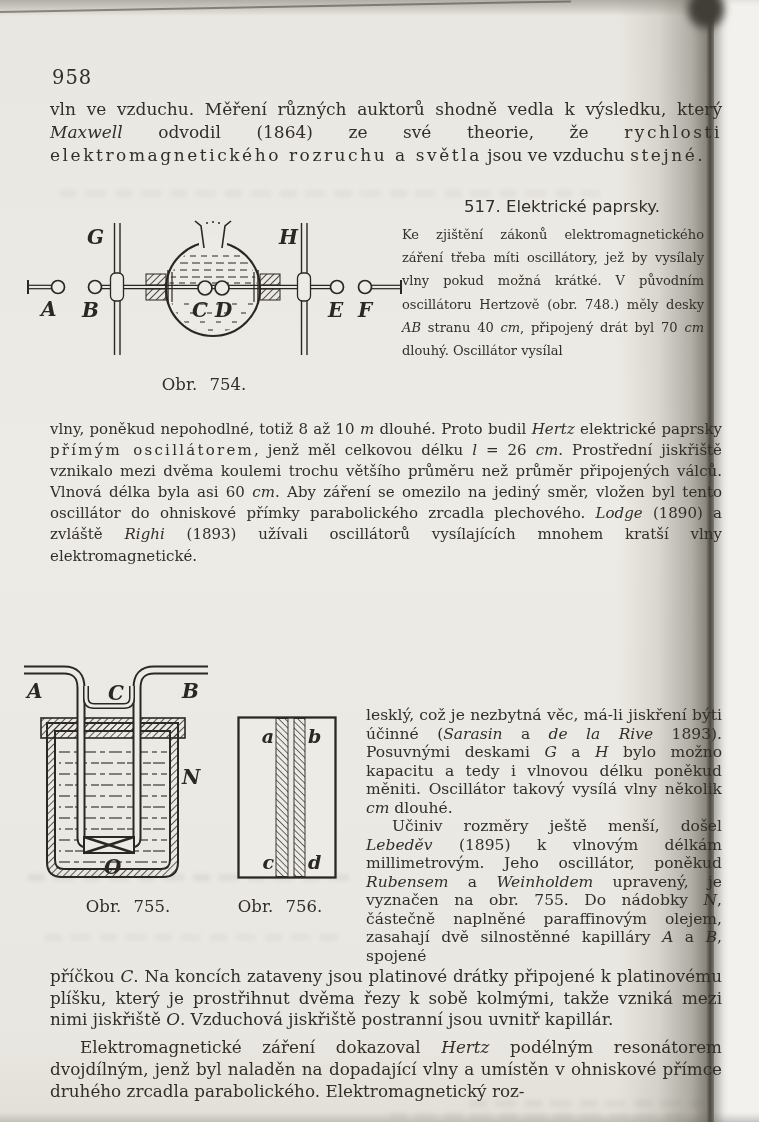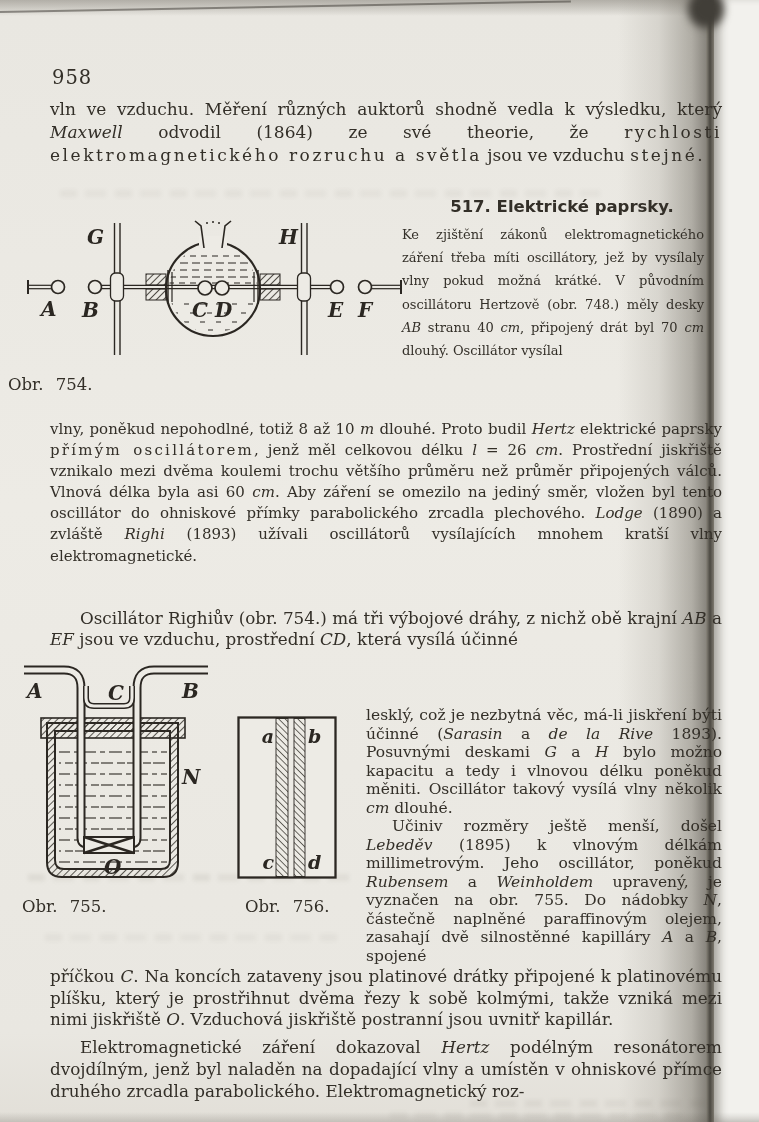--- a/index.html
+++ b/index.html
@@ -3,25 +3,25 @@
 <meta charset="utf-8">
 <style>
   html,body{margin:0;padding:0;background:#777;}
   #page{position:relative;width:759px;height:1122px;overflow:hidden;
         background:linear-gradient(180deg,#d9d6cf 0,#e9e7e1 16px,#edebe5 45%,#e9e7e1 92%,#e2dfd8 100%);
         font-family:"DejaVu Serif", "Liberation Serif", serif;color:#332f28;}
   .abs{position:absolute;}
   .para{position:absolute;text-align:justify;color:#332f28;margin-left:8px;}
   .it{font-style:italic;}
   .g{letter-spacing:.15em;}
-  .caption{position:absolute;font-size:16.5px;word-spacing:7px;color:#332f28;text-align:left;}
+  .caption{position:absolute;font-size:16.5px;word-spacing:7px;color:#332f28;text-align:center;}
   #pagenum{position:absolute;left:44px;top:66px;font-size:19.5px;letter-spacing:1px;margin-left:8px;}
   #intro{left:42px;top:98px;width:672px;font-size:17px;line-height:23px;}
   #heading{position:absolute;left:410px;top:197px;width:304px;text-align:center;
-           font-family:"DejaVu Sans","Liberation Sans",sans-serif;font-weight:bold;font-size:16.5px;}
+           font-family:"DejaVu Sans","Liberation Sans",sans-serif;font-weight:normal;font-size:16.5px;}
   #col1{left:394px;top:223px;width:302px;font-size:13px;line-height:23.2px;}
   #cont{left:42px;top:419px;width:672px;font-size:15px;line-height:21.1px;}
   #righiF{left:42px;top:608px;width:672px;font-size:16.8px;line-height:21px;text-indent:30px;}
   #righiM{left:240px;top:649px;width:474px;font-size:16px;line-height:19.4px;}
   #rcol2{left:358px;top:706px;width:356px;font-size:15.5px;line-height:18.5px;}
   #rcol2 p{margin:0;padding:0;}
   #rcol2 p.ind{text-indent:26px;}
   #bridge{left:42px;top:966px;width:672px;font-size:16.8px;line-height:21.6px;}
   #final{left:42px;top:1036px;width:672px;font-size:16.8px;line-height:22px;text-indent:30px;}
   svg text.figlbl{font-family:"DejaVu Serif","Liberation Serif",serif;font-style:italic;font-weight:bold;
@@ -155,21 +155,20 @@
       <text class="figlbl" x="184" y="103">C</text>
       <text class="figlbl" x="207" y="103">D</text>
       <text class="figlbl" x="320" y="103">E</text>
       <text class="figlbl" x="350" y="103">F</text>
     </svg>
   </div>
   <div class="caption" style="left:8px;top:375px;width:392px">Obr. 754.</div>
 
   <div class="para" id="cont"><span>vlny, poněkud nepohodlné, totiž 8 až 10 </span><span class="it">m</span><span> dlouhé. Proto budil </span><span class="it">Hertz</span><span> elektrické paprsky </span><span class="g">přímým oscillátorem</span><span>, jenž měl celkovou délku </span><span class="it">l</span><span> = 26 </span><span class="it">cm</span><span>. Prostřední jiskřiště vznikalo mezi dvěma koulemi trochu většího průměru než průměr připojených válců. Vlnová délka byla asi 60 </span><span class="it">cm</span><span>. Aby záření se omezilo na jediný směr, vložen byl tento oscillátor do ohniskové přímky parabolického zrcadla plechového. </span><span class="it">Lodge</span><span> (1890) a zvláště </span><span class="it">Righi</span><span> (1893) užívali oscillátorů vysílajících mnohem kratší vlny elektromagnetické.</span></div>
 
-  <div class="para" id="righiF"><span>Oscillátor Righiův (obr. 754.) má tři výbojové dráhy, z nichž obě krajní </span><span class="it">AB</span><span> a </span><span class="it">EF</span><span> jsou ve vzduchu, prostřední </span><span class="it">CD</span><span>, která vysílá účinné</span></div>
 
 
   <div class="para" id="rcol2">
     <p><span>lesklý, což je nezbytná věc, má-li jiskření býti účinné (</span><span class="it">Sarasin</span><span> a </span><span class="it">de la Rive</span><span> 1893). Posuvnými deskami </span><span class="it">G</span><span> a </span><span class="it">H</span><span> bylo možno kapacitu a tedy i vlnovou délku poněkud měniti. Oscillátor takový vysílá vlny několik </span><span class="it">cm</span><span> dlouhé.</span></p>
     <p class="ind"><span>Učiniv rozměry ještě menší, došel </span><span class="it">Lebeděv</span><span> (1895) k vlnovým délkám millimetrovým. Jeho oscillátor, poněkud </span><span class="it">Rubensem</span><span> a </span><span class="it">Weinholdem</span><span> upravený, je vyznačen na obr. 755. Do nádobky </span><span class="it">N</span><span>, částečně naplněné paraffinovým olejem, zasahají dvě silnostěnné kapilláry </span><span class="it">A</span><span> a </span><span class="it">B</span><span>, spojené</span></p>
   </div>
 
   <div class="abs" style="left:22px;top:648px">
     <svg width="212" height="240" viewBox="0 0 212 240">
       <defs>
@@ -226,19 +225,19 @@
       </defs>
       <rect x="1.5" y="1.5" width="97" height="160" fill="#edebe5" stroke="#2b2722" stroke-width="2.3"></rect>
       <rect x="39" y="2.5" width="12" height="158" fill="url(#h756)" stroke="#2b2722" stroke-width="0.9"></rect>
       <rect x="57" y="2.5" width="11" height="158" fill="url(#h756)" stroke="#2b2722" stroke-width="0.9"></rect>
       <text class="figlbl-sm" x="37" y="27" text-anchor="end">a</text>
       <text class="figlbl-sm" x="71" y="27">b</text>
       <text class="figlbl-sm" x="37" y="153" text-anchor="end">c</text>
       <text class="figlbl-sm" x="71" y="153">d</text>
     </svg>
   </div>
-  <div class="caption" style="left:245px;top:897px;width:112px">Obr. 756.</div>
+  <div class="caption" style="left:224px;top:897px;width:112px">Obr. 756.</div>
 
   <div class="para" id="final"><span>Elektromagnetické záření dokazoval </span><span class="it">Hertz</span><span> podélným resonátorem dvojdílným, jenž byl naladěn na dopadající vlny a umístěn v ohniskové přímce druhého zrcadla parabolického. Elektromagnetický roz-</span></div>
 
   <div class="para" id="bridge"><span>příčkou </span><span class="it">C</span><span>. Na koncích zataveny jsou platinové drátky připojené k platinovému plíšku, který je prostřihnut dvěma řezy k sobě kolmými, takže vzniká mezi nimi jiskřiště </span><span class="it">O</span><span>. Vzduchová jiskřiště postranní jsou uvnitř kapillár.</span></div>
 
 </div>
 
 </body></html>

